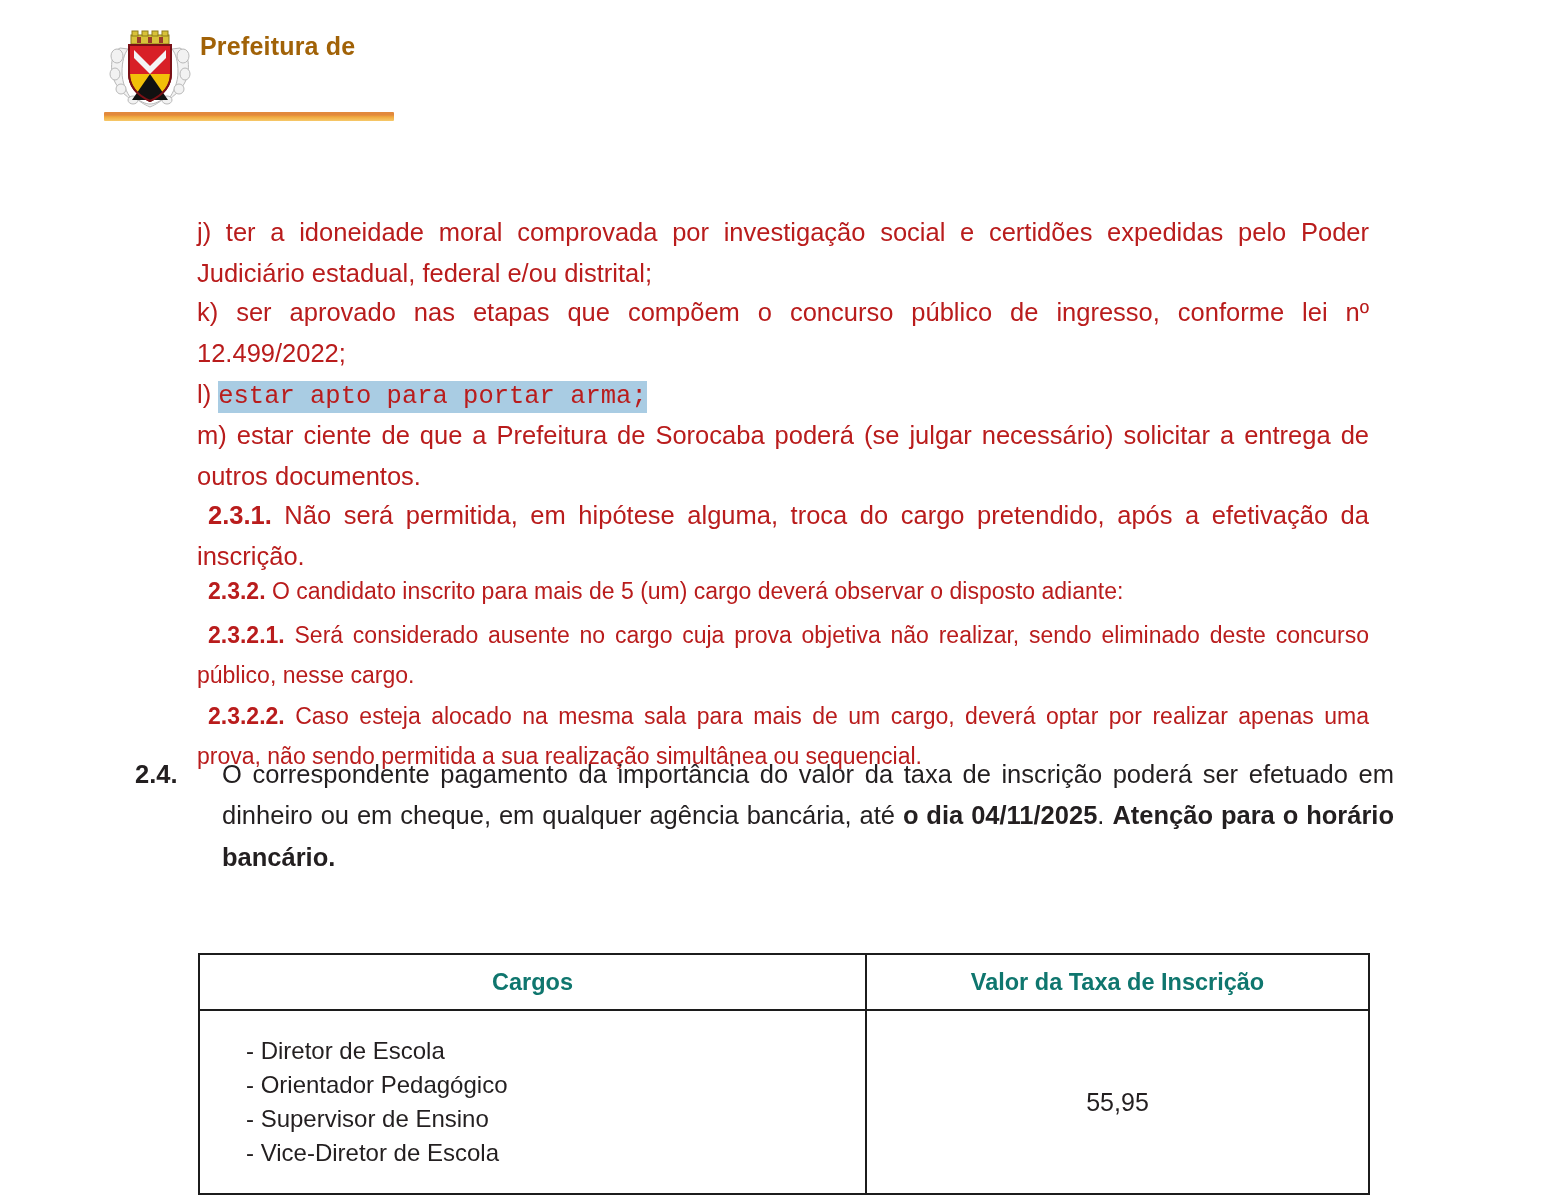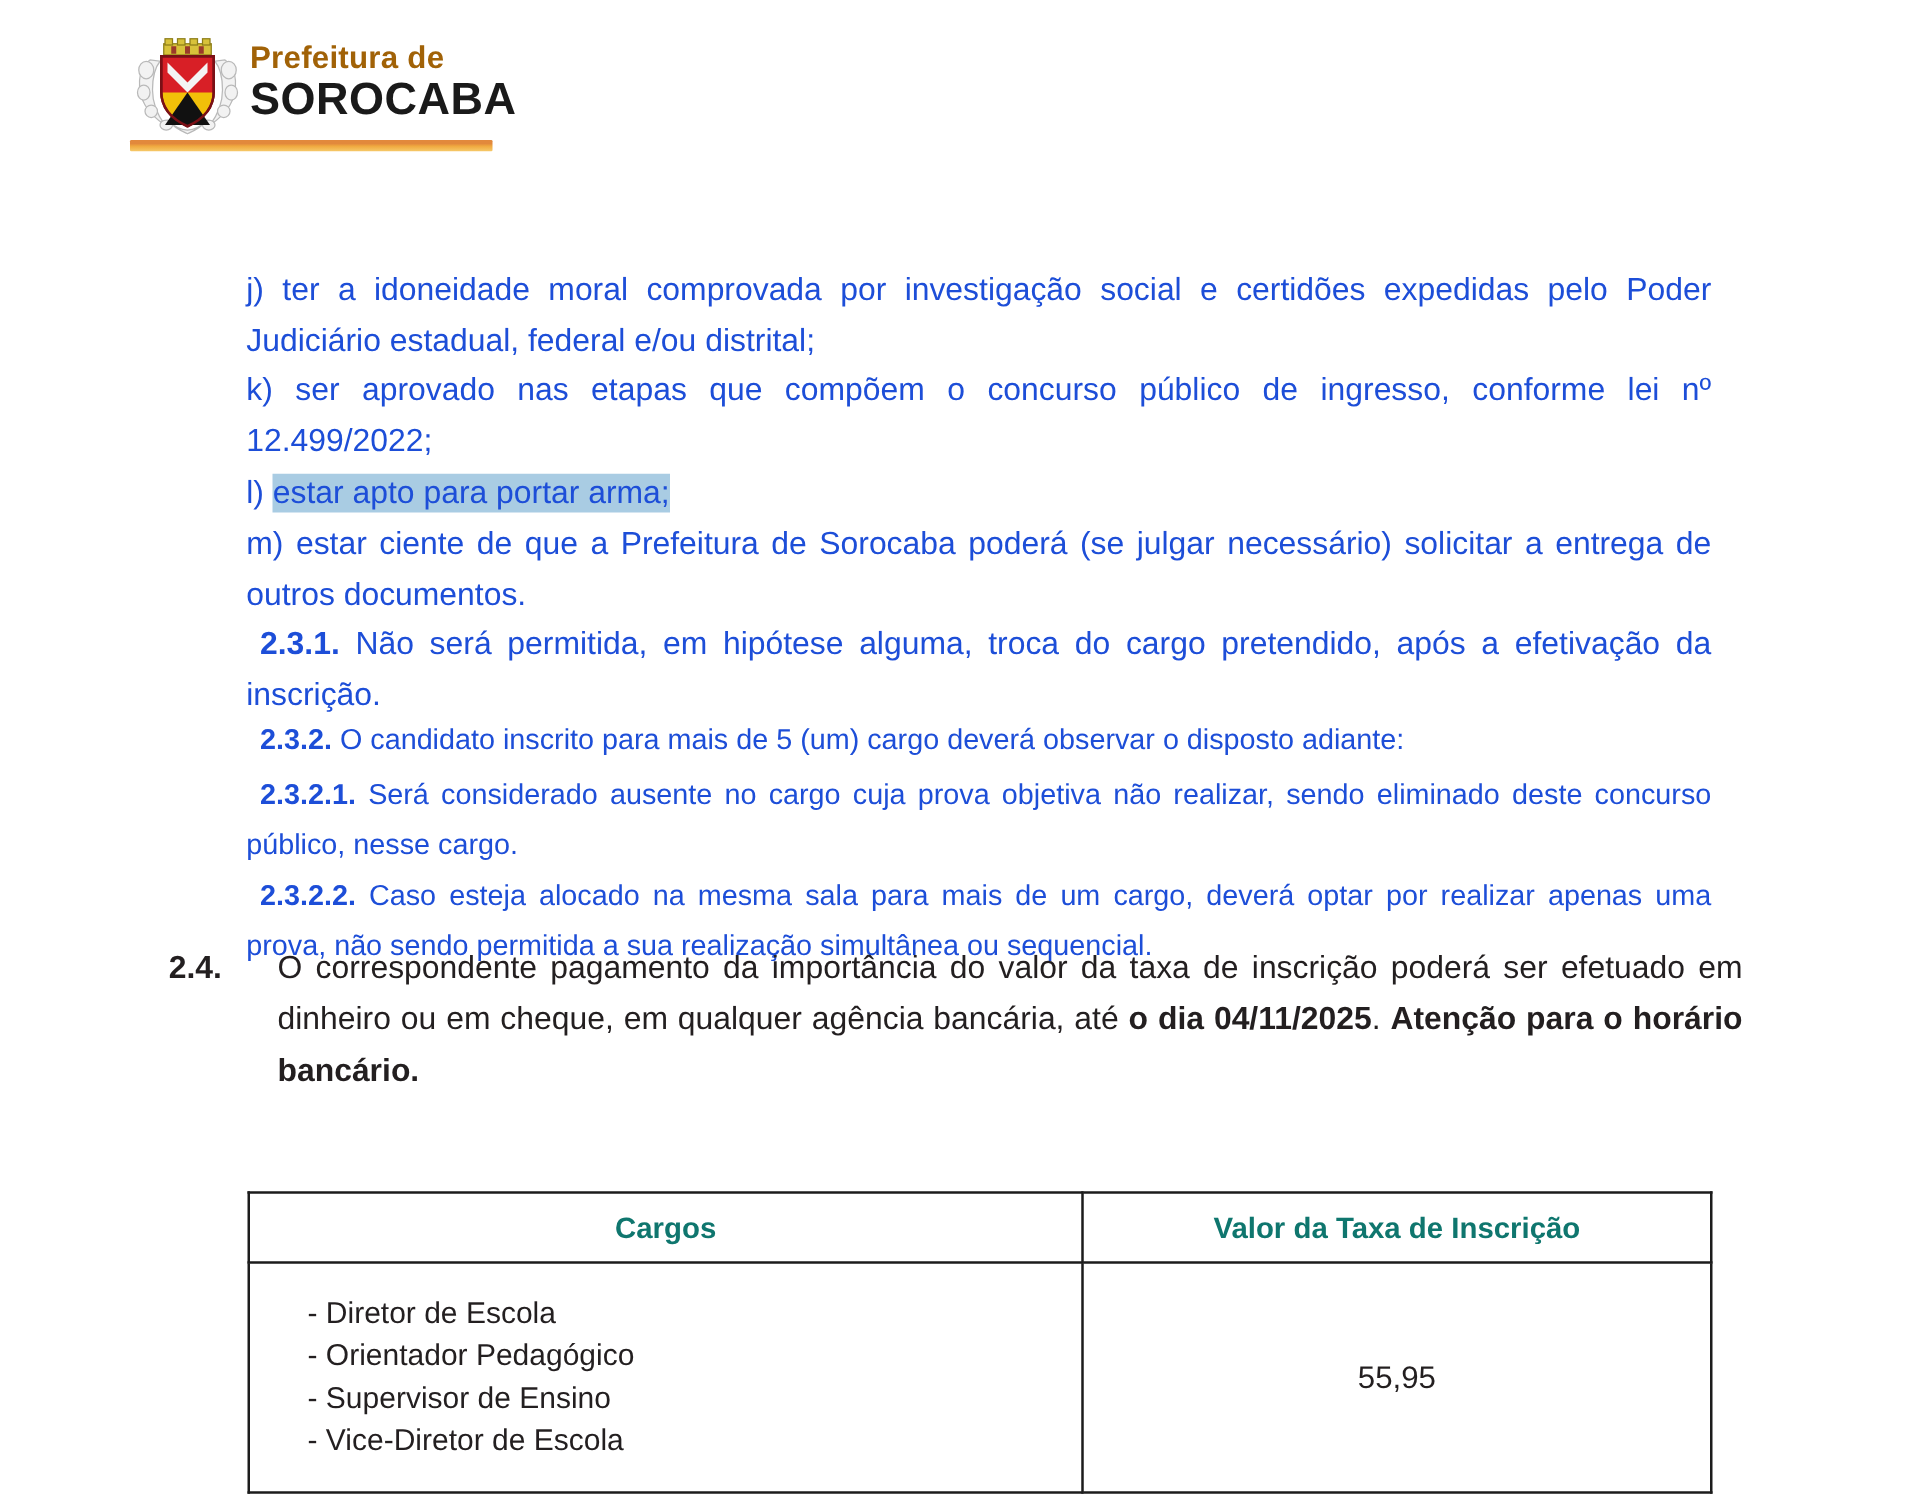--- a/index.html
+++ b/index.html
@@ -75,21 +75,21 @@
     top: 0;
     width: 1541px;
   }
   .para {
     position: absolute;
     left: 197px;
     width: 1172px;
     font-size: 25.5px;
     line-height: 1.62;
     text-align: justify;
-    color: #1d4ed8;
+    color: #b91c1c;
   }
   .para.small {
     font-size: 23px;
     line-height: 1.74;
   }
   .para b { font-weight: bold; margin-left: 11px; }
 
   .hang {
     position: absolute;
     left: 110px;
@@ -109,20 +109,21 @@
   .hang .body {
     margin-left: 87px;
     display: block;
     text-align: justify;
   }
 
   .hl {
     background: #a9cce3;
     padding: 1px 0 2px 0;
     box-decoration-break: clone;
+    font-family: Liberation Mono, monospace;
     -webkit-box-decoration-break: clone;
   }
 
   
   .fee-table {
     position: absolute;
     left: 198px;
     top: 953px;
     width: 1170px;
     border-collapse: collapse;
@@ -200,21 +201,20 @@
       <path d="M30 20 L46 36 L62 20 L62 28 L46 44 L30 28 Z" fill="#f4f4f4"></path>
 
       <path d="M26 44 H66 V44 C66 57 57 65 46 70 C35 65 26 57 26 44 Z" fill="#f2c009"></path>
 
       <path d="M46 44 L64 70 L28 70 Z" fill="#111111"></path>
       <path d="M25 15 H67 V43 C67 57 57 66 46 71 C35 66 25 57 25 43 Z" fill="none" stroke="#7a1016" stroke-width="2"></path>
     </svg>
   </div>
   <div class="logo-text">
     <span class="logo-line1">Prefeitura de</span>
-    <span class="logo-line2">SOROCABA</span>
   </div>
   <div class="logo-rule"></div>
 </div>
 
 <div class="doc">
 
   <p class="para" style="top:186px;">j) ter a idoneidade moral comprovada por investigação social e certidões expedidas pelo Poder Judiciário estadual, federal e/ou distrital;</p>
 
   <p class="para" style="top:266px;">k) ser aprovado nas etapas que compõem o concurso público de ingresso, conforme lei nº 12.499/2022;</p>
 

